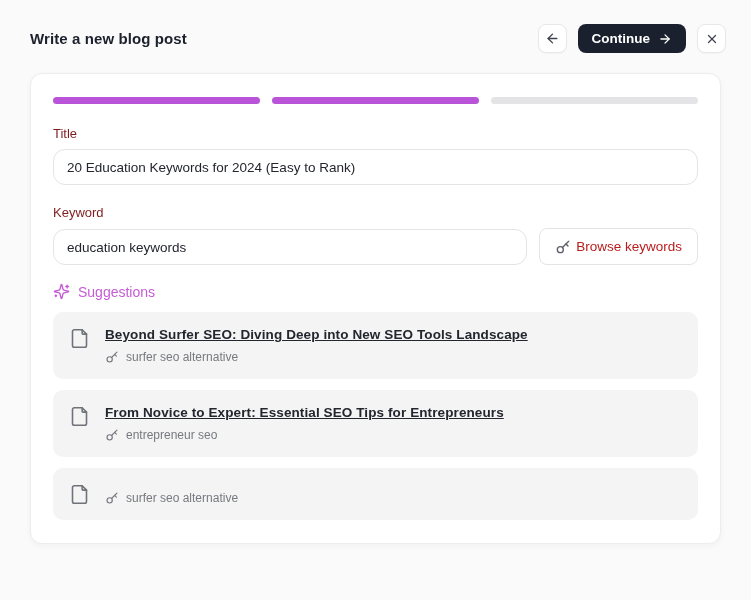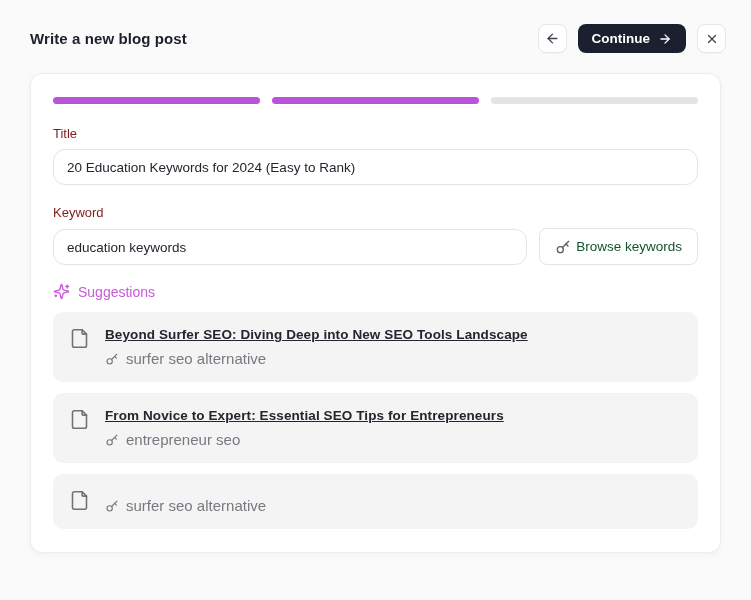--- a/index.html
+++ b/index.html
@@ -85,21 +85,21 @@
   .browse-btn {
     height: 37px;
     background: #fff;
     border: 1px solid #e4e4e8;
     border-radius: 8px;
     padding: 0 15px;
     display: flex; align-items: center; gap: 5px;
     font-family: inherit;
     font-size: 13.5px;
     font-weight: 500;
-    color: #14532d;
+    color: #b91c1c;
     cursor: pointer;
     white-space: nowrap;
   }
   .browse-btn svg { color: #5b5f68; }
   .suggestions-head {
     display: flex; align-items: flex-end; gap: 8px;
     color: var(--suggestion-accent, #c65bd6);
     font-size: 14px;
     margin: 3px 0 12px 0;
   }
@@ -117,21 +117,21 @@
   .s-title {
     font-size: 13.5px;
     font-weight: 700;
     color: #23262e;
     letter-spacing: .1px;
     text-decoration: underline;
   }
   .s-meta {
     display: flex; align-items: center; gap: 7px;
     margin-top: 8px;
-    font-size: 15px;
+    font-size: 12px;
     color: #77797f;
   }
   .s-meta svg { color: #77797f; }
 </style>
 </head>
 <body>
 
 <div class="header">
   <h1>Write a new blog post</h1>
   <div class="header-actions">

